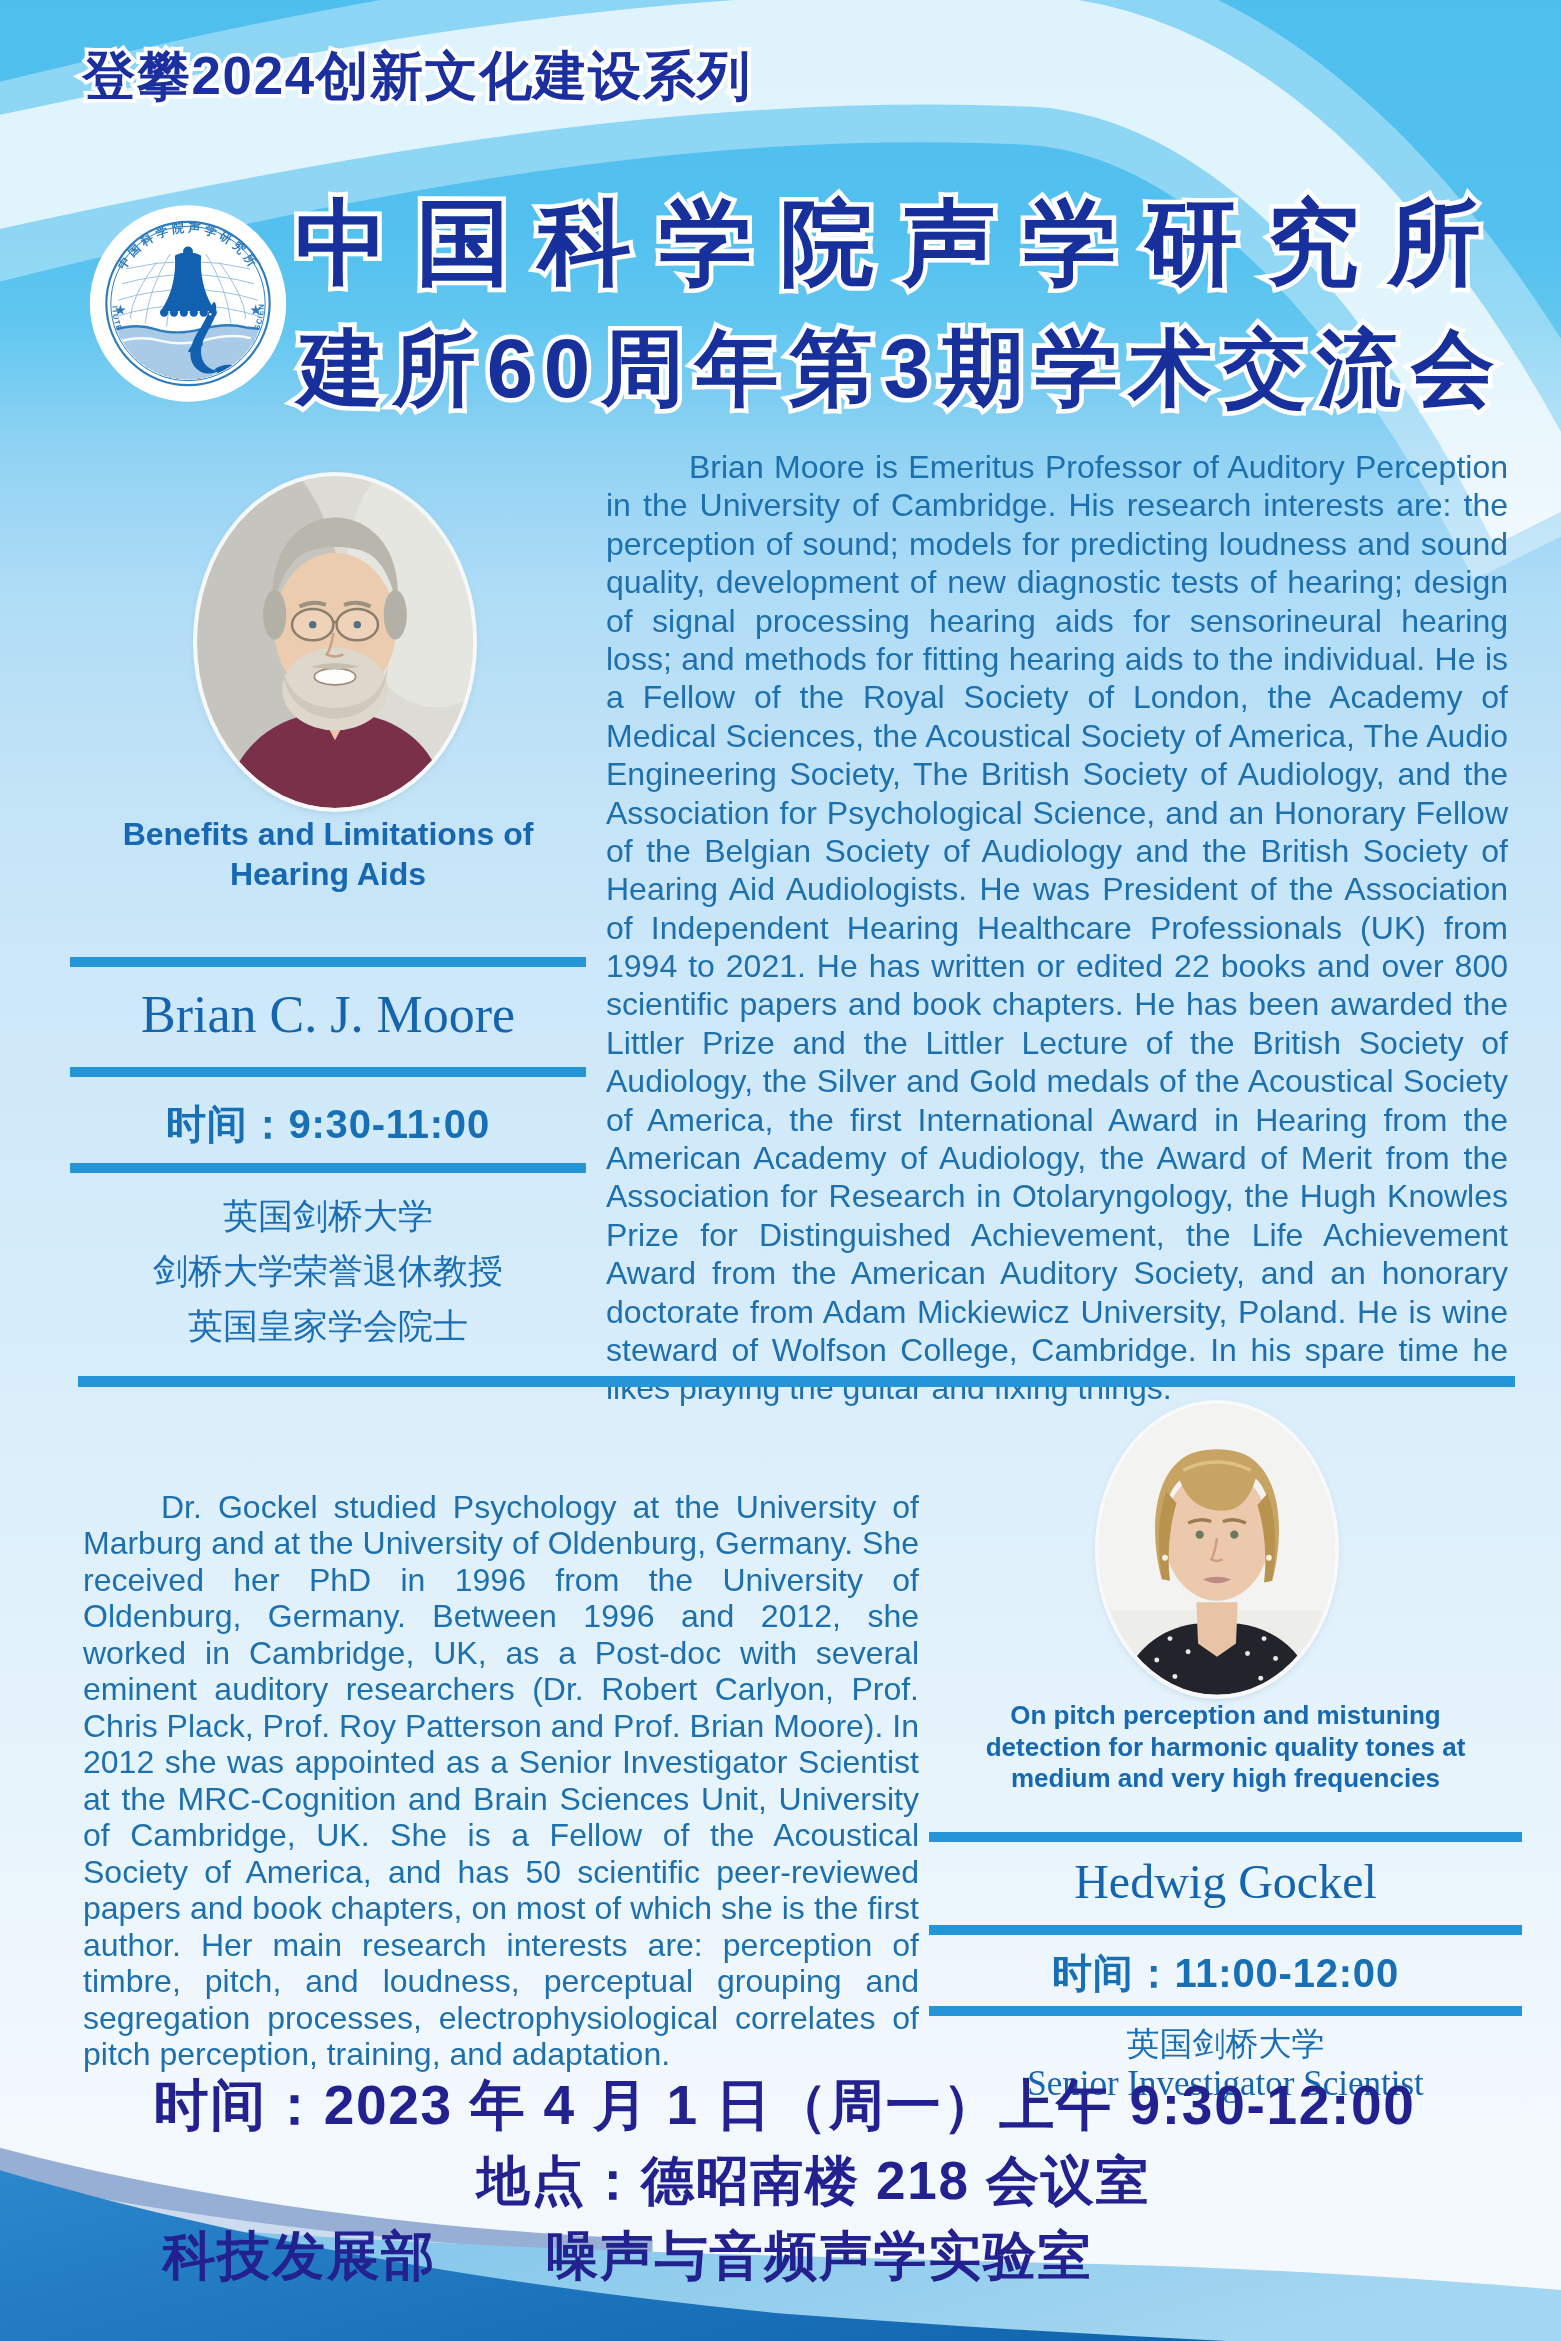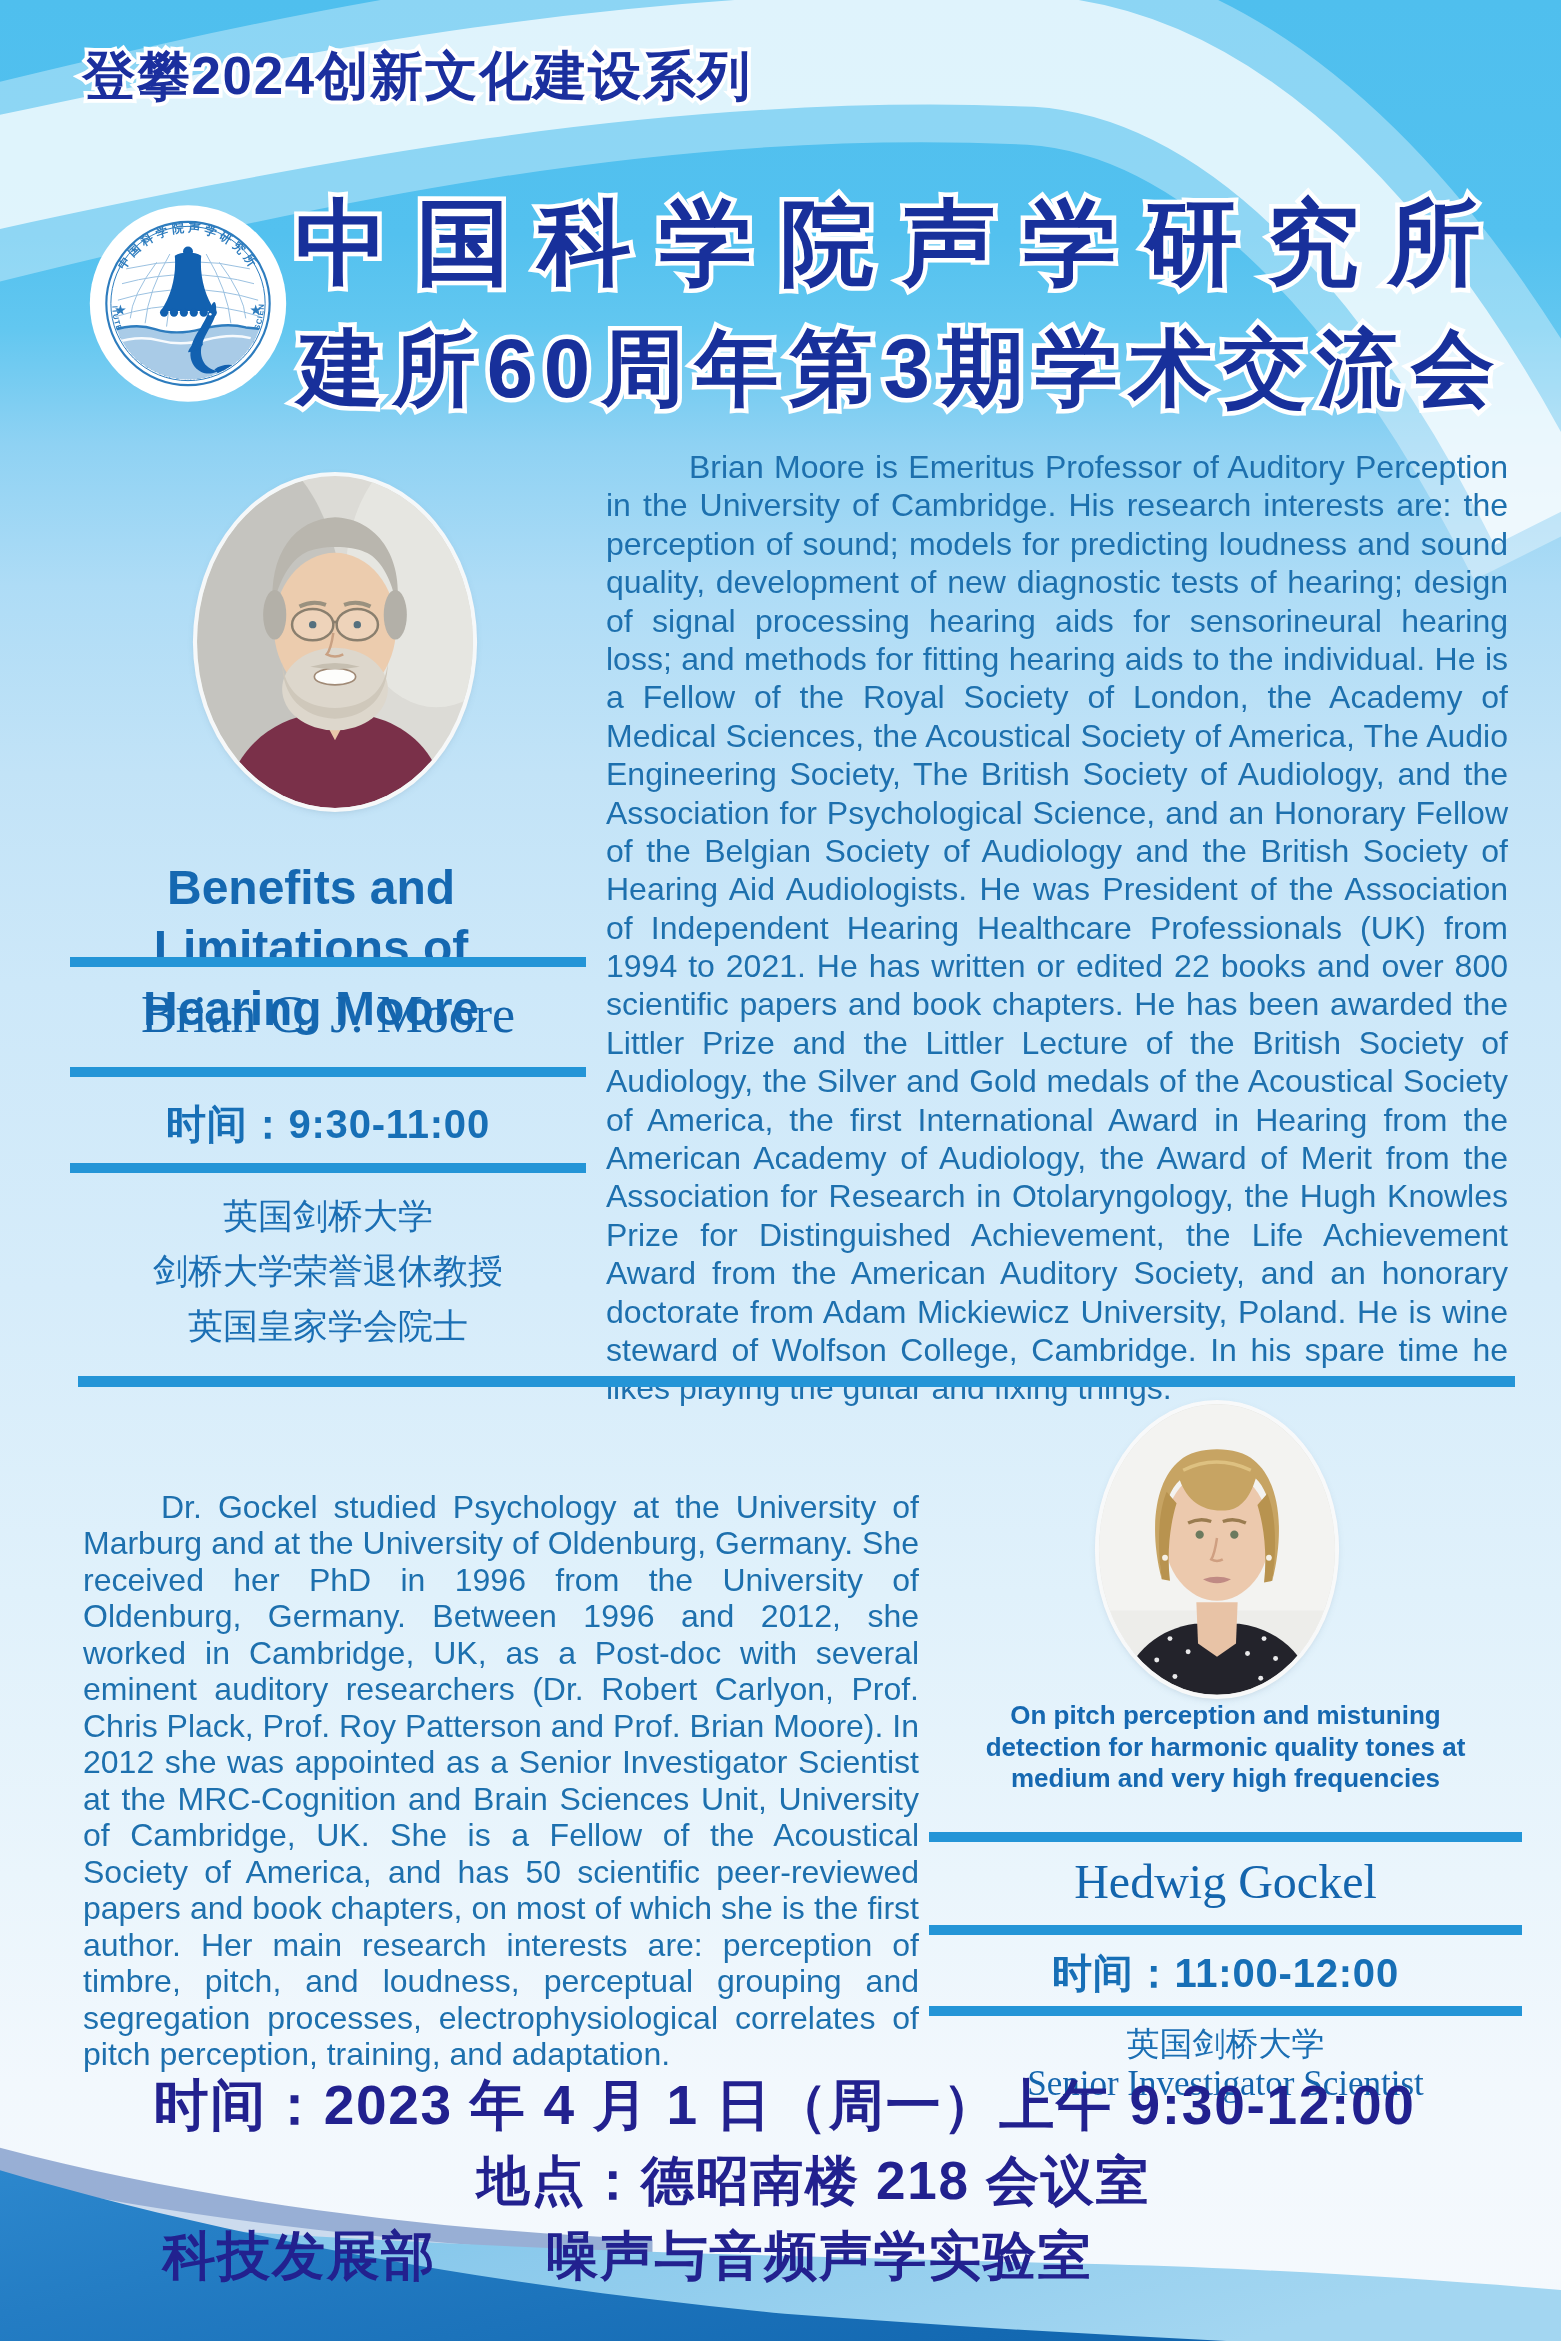--- a/index.html
+++ b/index.html
@@ -166,23 +166,23 @@
         <ellipse cx="194" cy="180" rx="25" ry="19" fill="rgba(255,255,255,0.15)" stroke="#8a7f6e" stroke-width="3"></ellipse>
         <path d="M165,178 Q167,175 169,178" stroke="#8a7f6e" stroke-width="3" fill="none"></path>
 
         <circle cx="140" cy="180" r="4.5" fill="#55707e"></circle>
         <circle cx="194" cy="180" r="4.5" fill="#55707e"></circle>
         <path d="M165,190 Q162,210 157,216 Q167,221 177,216" stroke="#c9a183" stroke-width="3" fill="none"></path>
       </g>
     </svg>
   </div>
 
-  <div class="abs talk-title" style="left:53px;top:814px;width:516px;font-size:48px;margin-top:44px;">
+  <div class="abs talk-title" style="left:70px;top:814px;width:516px;font-size:32px;">
     <div>Benefits and Limitations of</div>
-    <div>Hearing Moore</div>
+    <div>Hearing Aids</div>
   </div>
 
   <div class="divider" style="left:70px;top:957px;width:516px;"></div>
 
   <div class="abs speaker-name" style="left:70px;top:985px;width:516px;font-size:52px;">Brian C. J. Moore</div>
 
   <div class="divider" style="left:70px;top:1067px;width:516px;"></div>
 
   <div class="abs time-row" style="left:70px;top:1097px;width:516px;font-size:40px;">时间：9:30-11:00</div>
 

